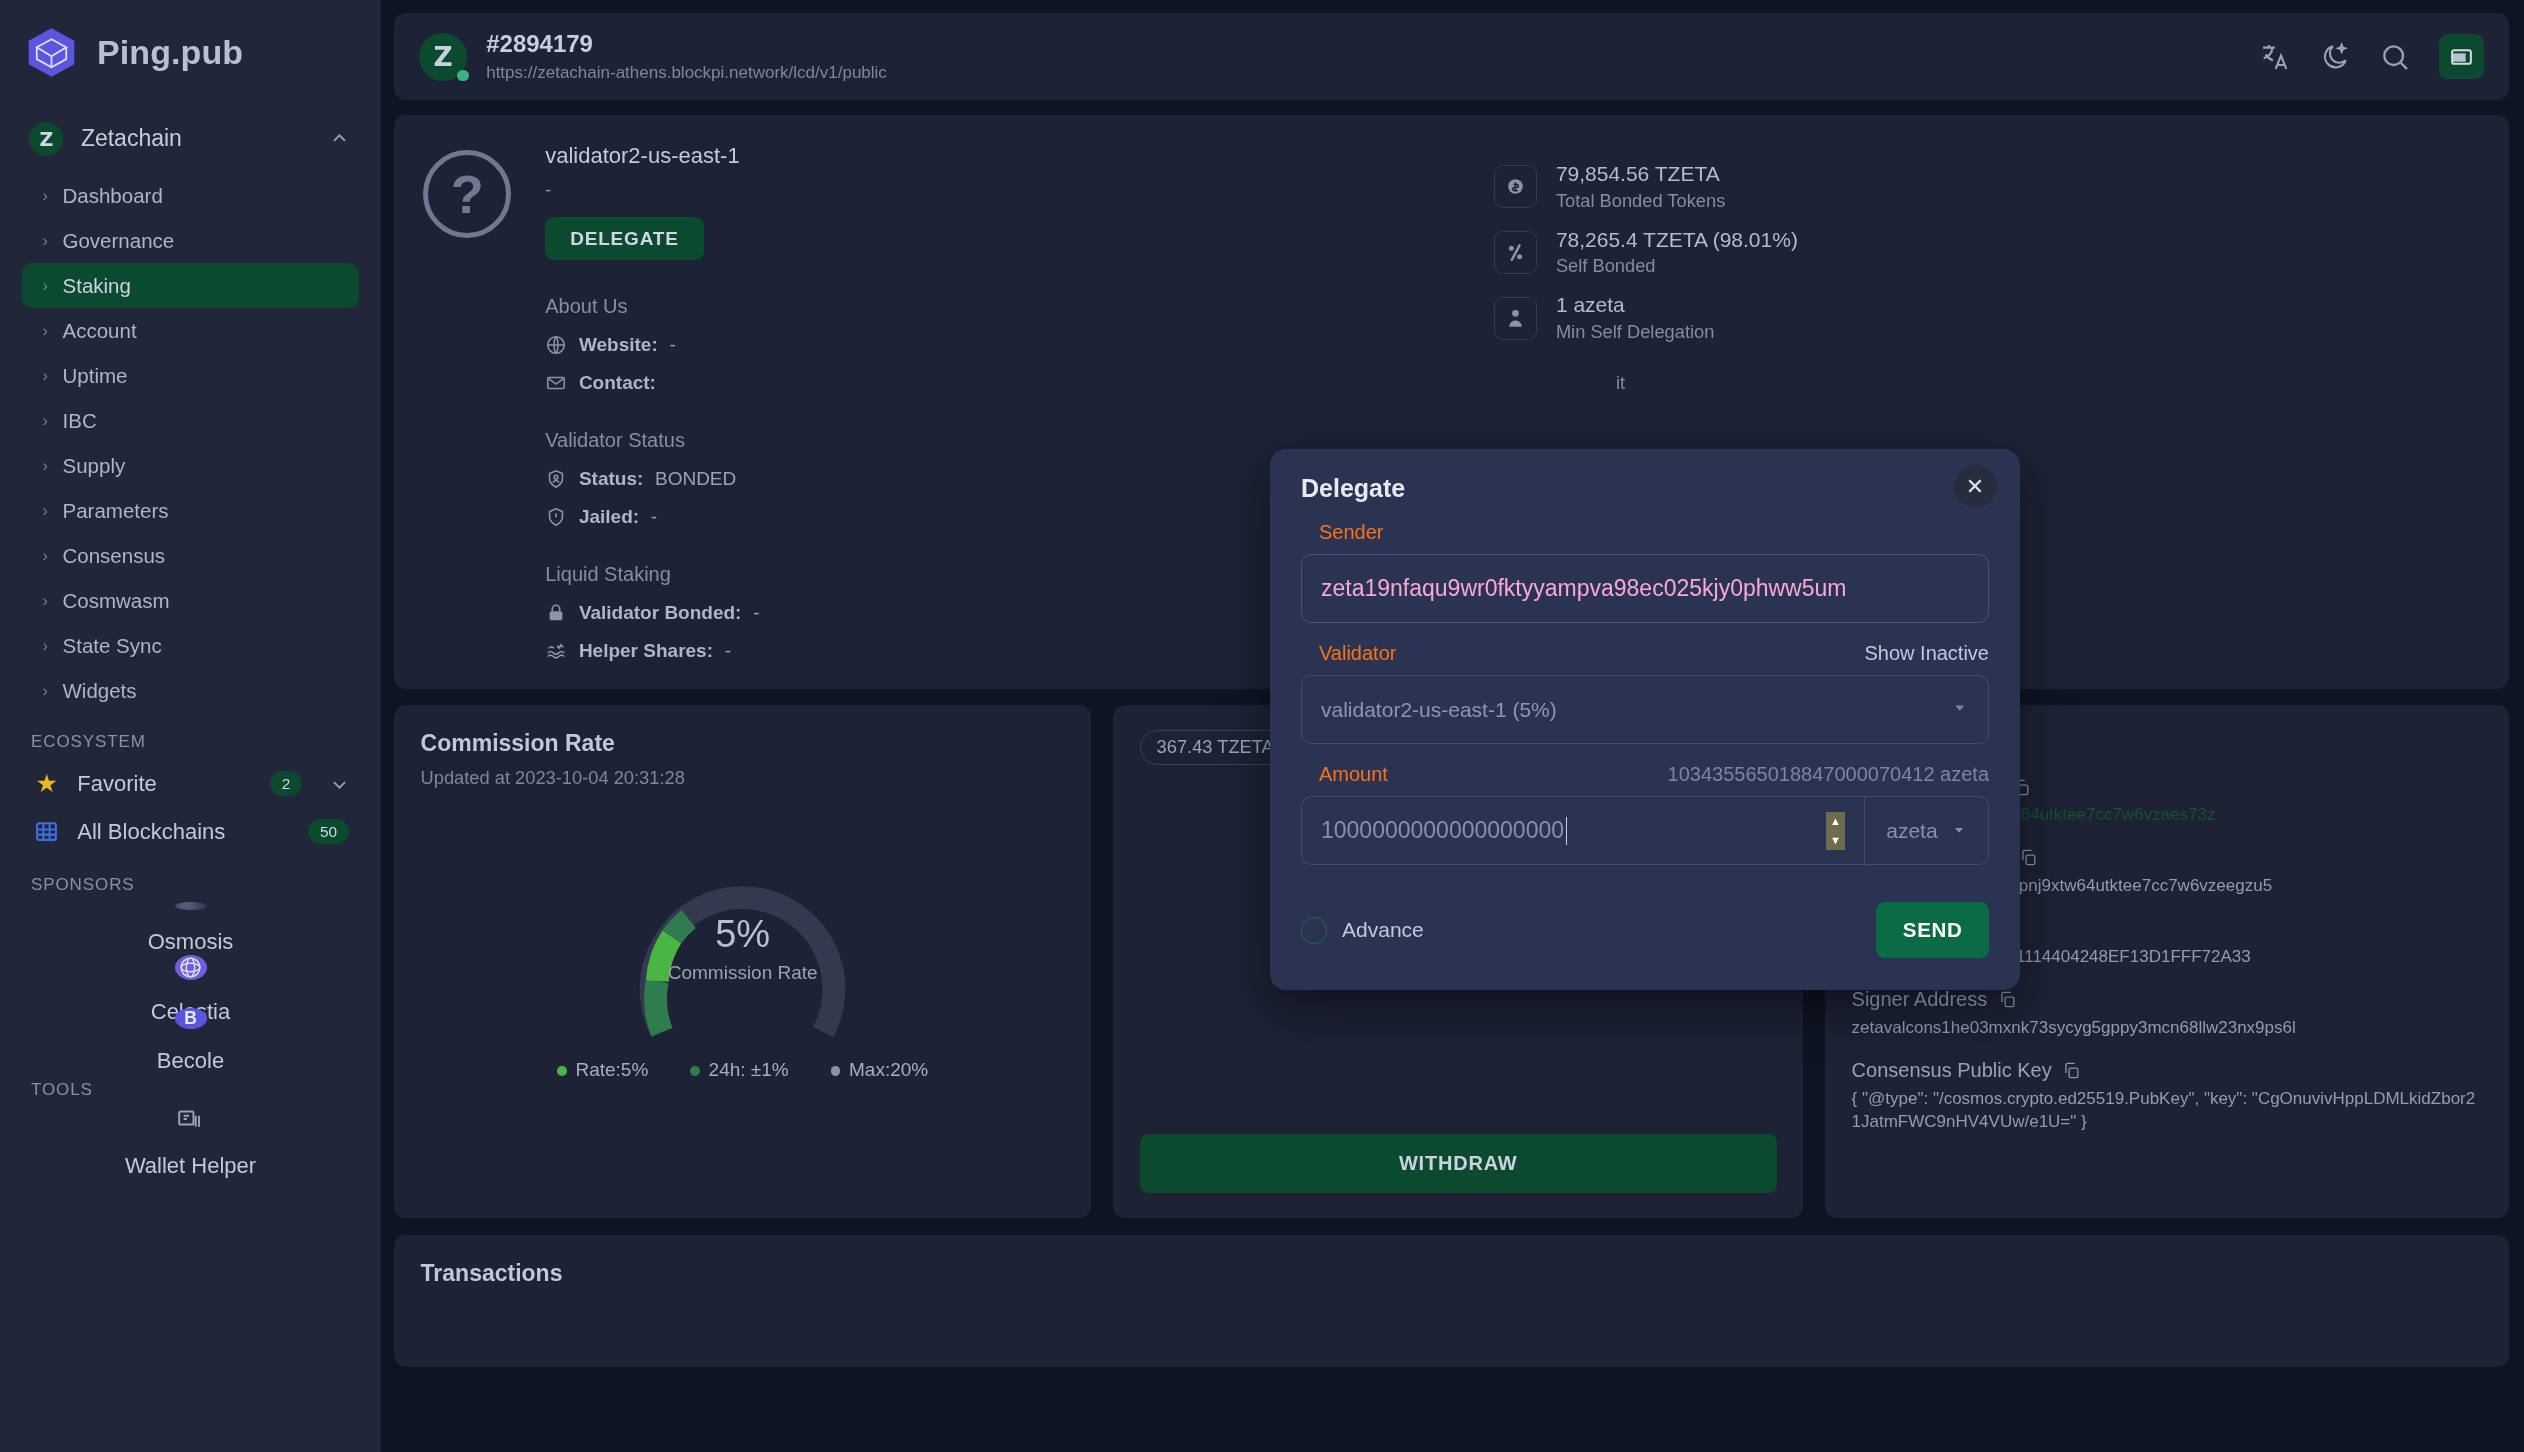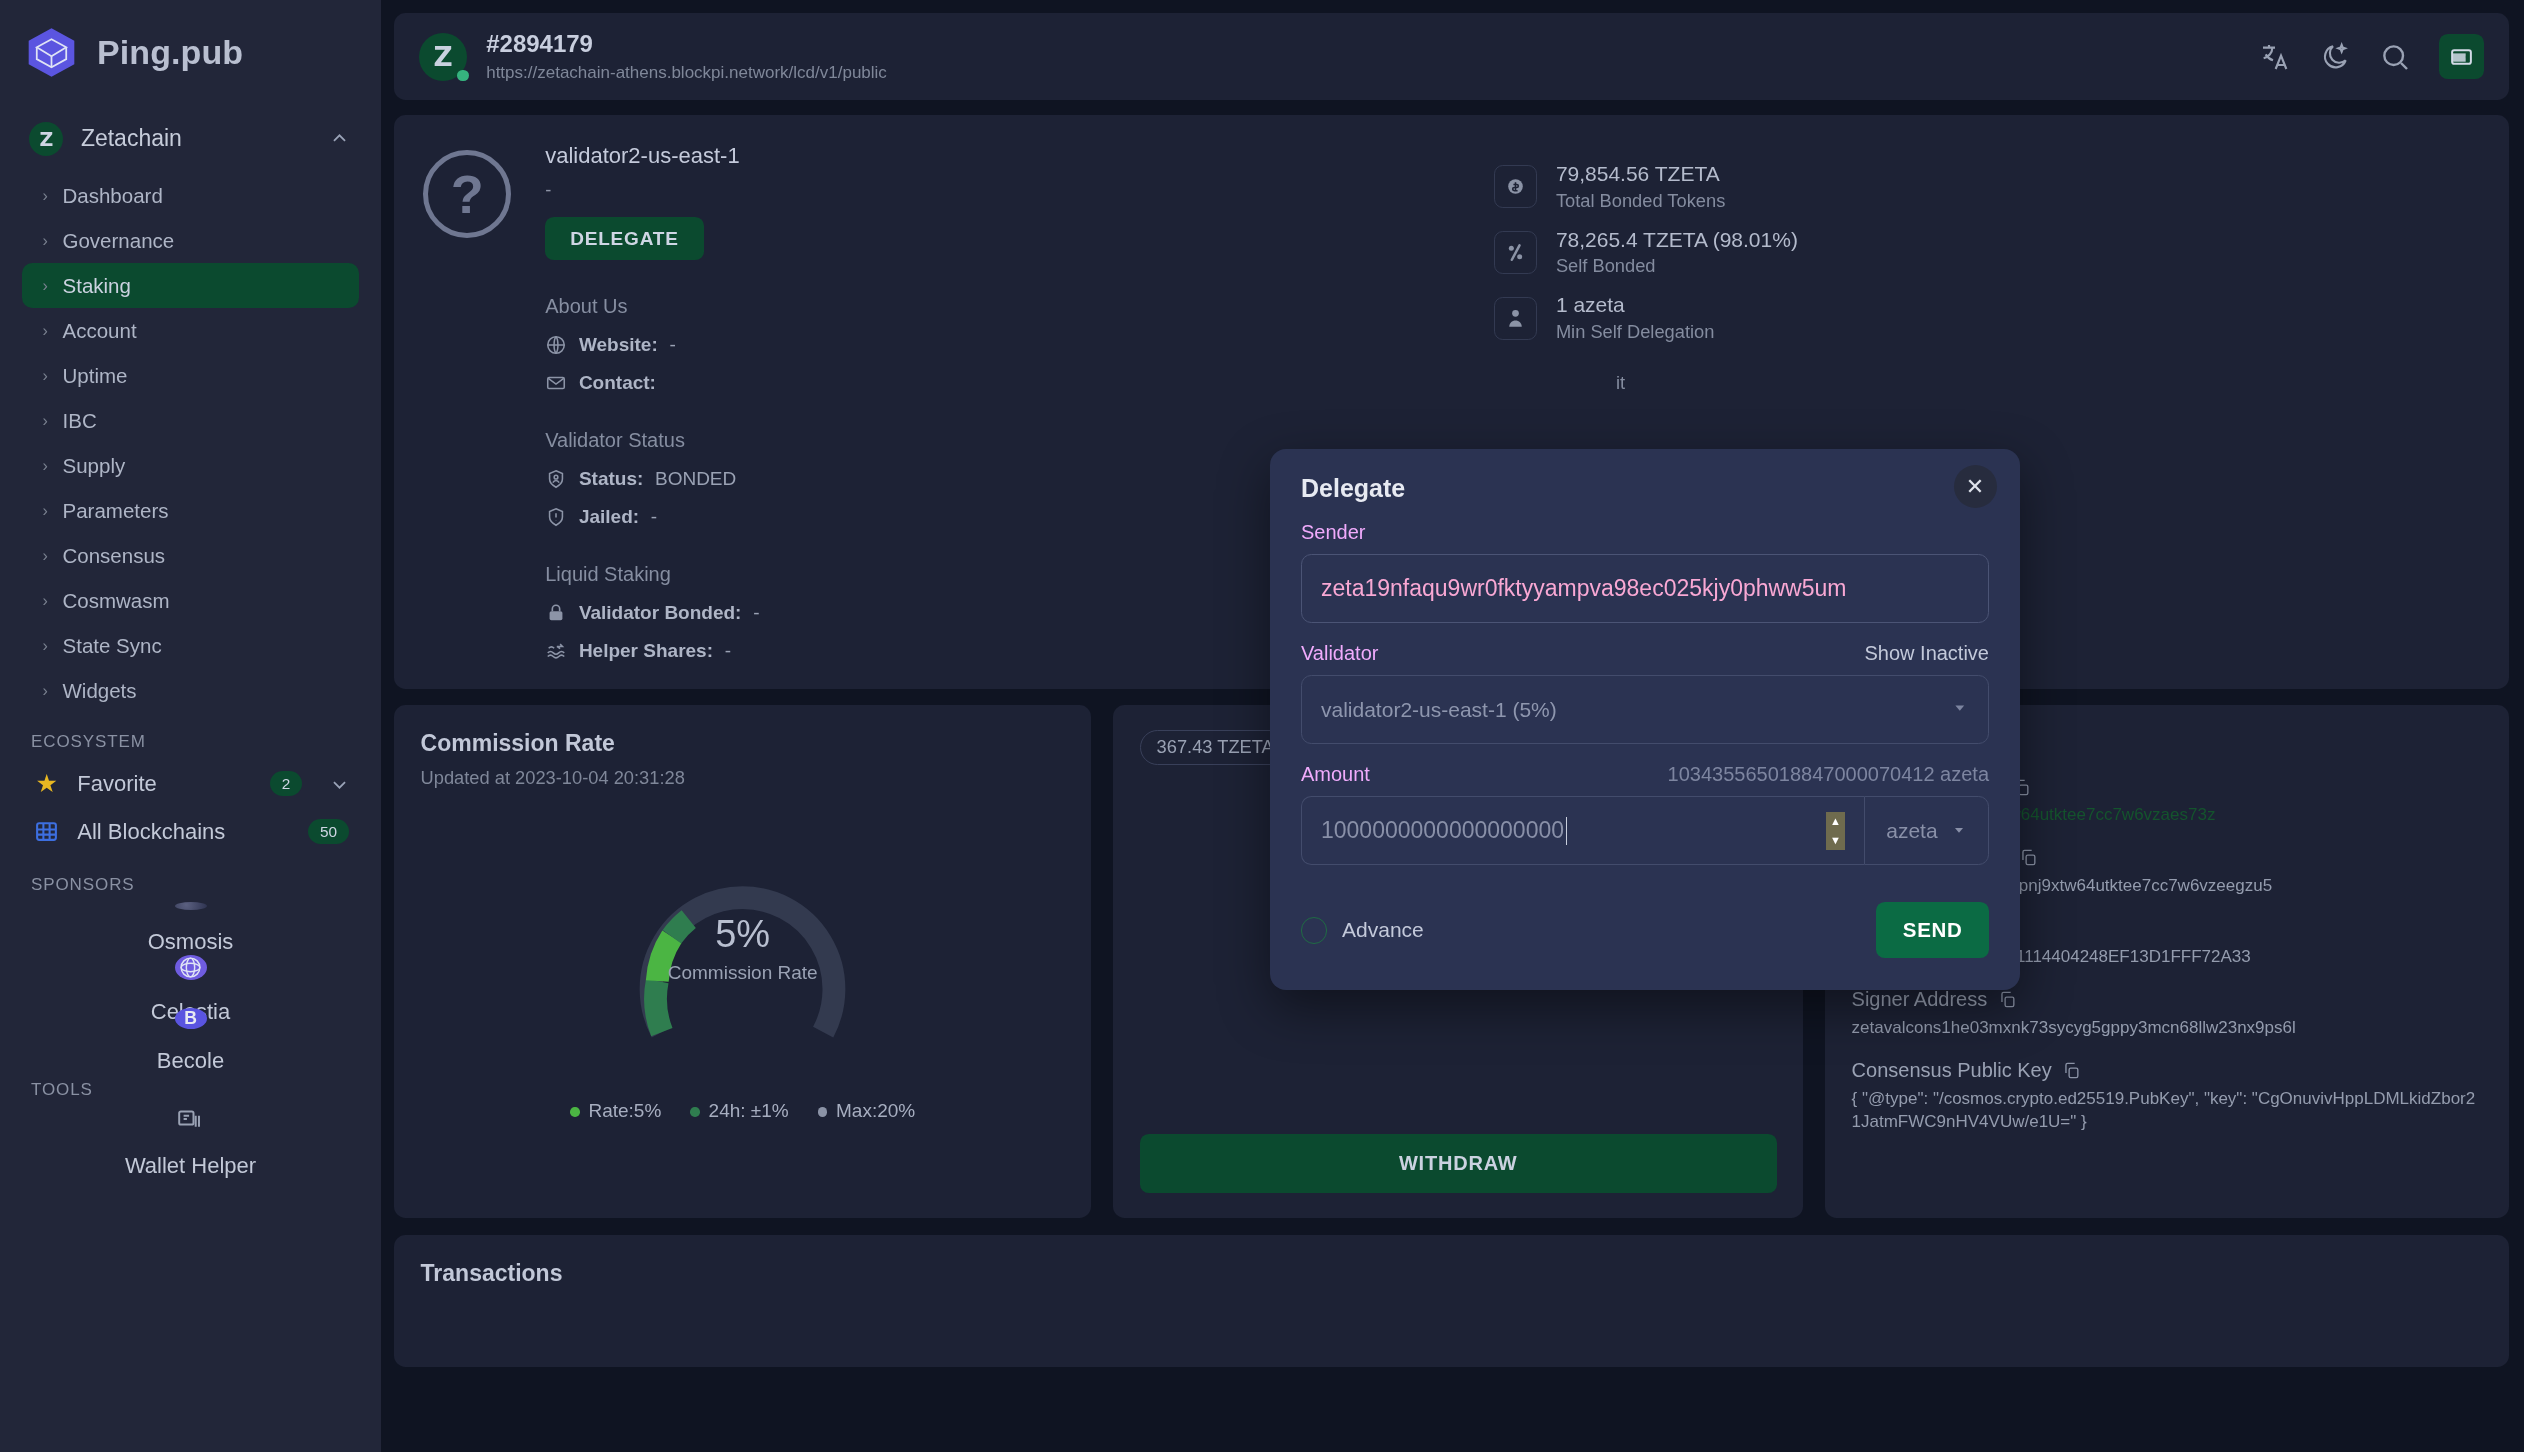--- a/index.html
+++ b/index.html
@@ -132,21 +132,21 @@
   #commission { width: 697px; padding: 25px 26.4px; position: relative; }
   #rewards { width: 690px; padding: 25px 26.4px; position: relative; display: flex; flex-direction: column; }
   #addresses { flex: 1; padding: 25px 26.4px; }
   .card-title { font-size: 23px; color: #c2c8d8; font-weight: 700; }
   .card-sub { font-size: 18.3px; color: #7f8799; margin-top: 10.3px; }
 
   .gauge-wrap { position: relative; width: 279px; height: 242px; margin: 28px auto 0 auto; }
   .gauge-center { position: absolute; inset: 0; display: flex; flex-direction: column; align-items: center; justify-content: center; padding-top: 22px; }
   .gauge-val { font-size: 38px; color: #b8bfd0; }
   .gauge-lab { font-size: 19px; color: #9aa2b4; margin-top: 5.9px; }
-  .legend { display: flex; justify-content: center; gap: 29px; margin-top: 41px; font-size: 19px; color: #a7aec0; }
+  .legend { display: flex; justify-content: center; gap: 42px; font-size: 19px; color: #a7aec0; }
   .legend span.dot { display: inline-block; width: 9.5px; height: 9.5px; border-radius: 50%; margin-right: 8.8px; vertical-align: middle; }
 
   .pill {
     display: inline-block; border: 0.7px solid #39405a; border-radius: 733px;
     padding: 5.9px 16px; color: #9aa2b4; font-size: 18.3px;
   }
   .withdraw {
     background: #0b4a2f; color: #cbd2e0; border: none; border-radius: 8.8px;
     height: 59px; font-size: 20px; font-weight: 700; letter-spacing: 0.8px; cursor: pointer;
     width: 100%; margin-top: auto; font-family: "Liberation Sans", sans-serif;
@@ -167,21 +167,21 @@
     box-shadow: 0 17.6px 51px rgba(0,0,0,.45); z-index: 50;
   }
   .m-head { display: flex; align-items: flex-start; }
   .m-title { font-size: 25px; color: #e7eaf2; font-weight: 700; flex: 1; }
   .m-close {
     position: absolute; right: 23.5px; top: 16px;
     width: 43px; height: 43px; border-radius: 50%; background: #272c3e;
     display: flex; align-items: center; justify-content: center;
     color: #dfe3ec; font-size: 22px; cursor: pointer; border: none;
   }
-  .m-label { font-size: 20px; color: #f0abfc; margin-top: 17.6px; }
+  .m-label { font-size: 20px; color: #f97316; margin-top: 17.6px; margin-left: 18px; }
   .m-labelrow { display: flex; align-items: center; justify-content: space-between; margin-top: 19px; }
   .m-link { font-size: 20px; color: #c3c9da; cursor: pointer; }
   .m-hint { font-size: 20px; color: #7d85a0; }
   .m-input {
     width: 100%; height: 69px; border-radius: 10.3px; background: transparent;
     border: 0.7px solid #4b5475; color: #f9a8d4; font-size: 23px;
     padding: 0 19px; margin-top: 10.3px; outline: none;
     font-family: "Liberation Sans", sans-serif;
   }
   .m-select {

